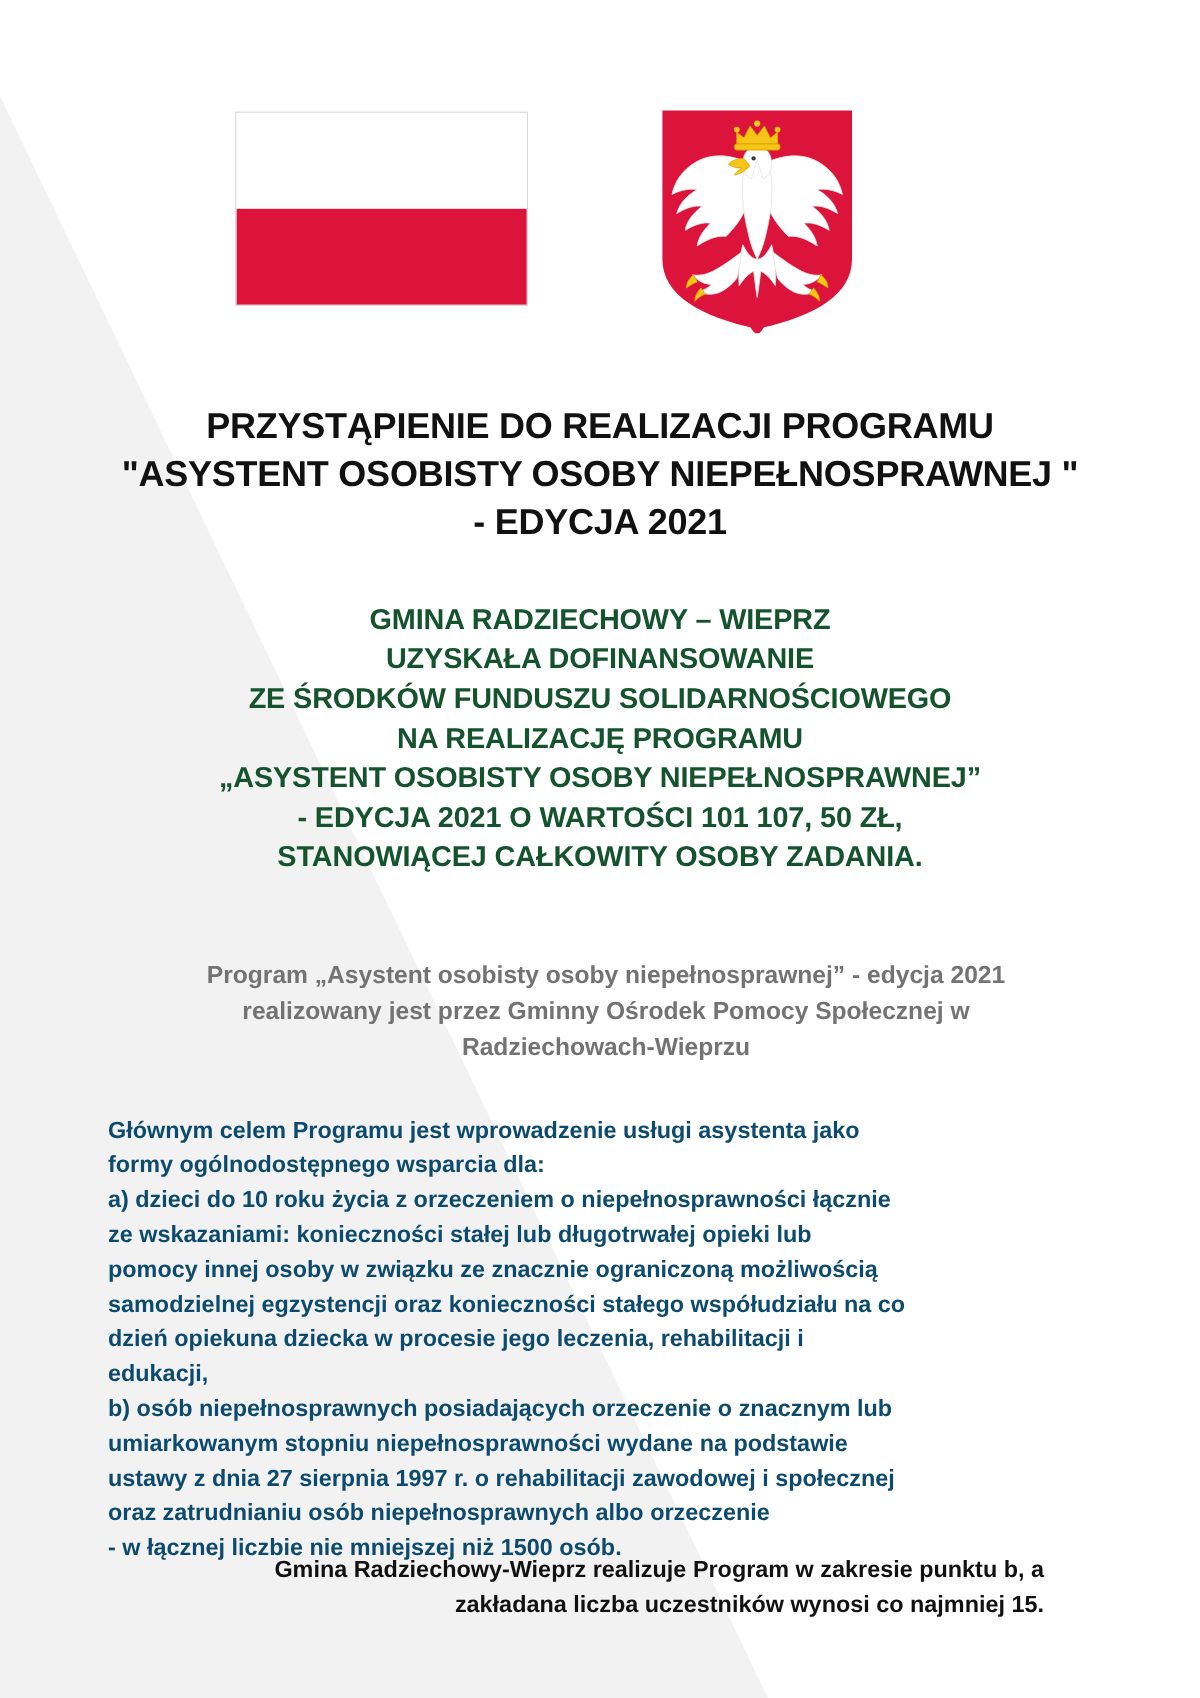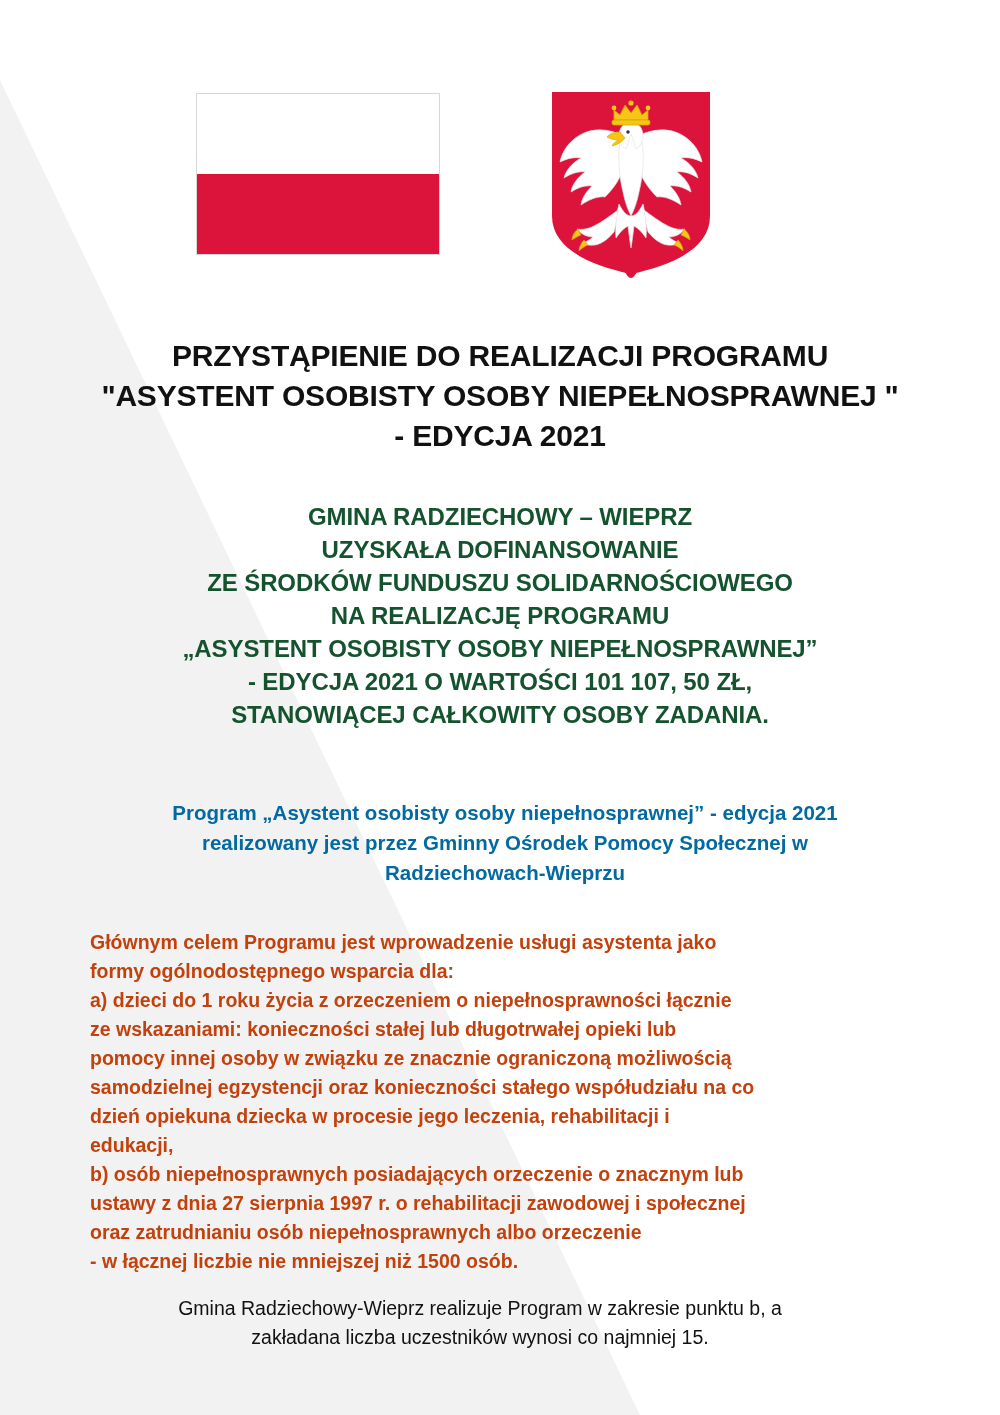--- a/index.html
+++ b/index.html
@@ -114,44 +114,44 @@
 
   .realizer-block {
     position: absolute;
     top: 798px;
     left: 80px;
     width: 850px;
     text-align: center;
     font-weight: bold;
     font-size: 20.5px;
     line-height: 30px;
-    color: #0369a1;
+    color: #737373;
   }
   .realizer-block .rline { display: block; }
 
   .body-block {
     position: absolute;
     top: 928px;
     left: 90px;
     width: 760px;
     text-align: left;
     font-weight: bold;
     font-size: 19.5px;
     line-height: 29px;
-    color: #c2410c;
+    color: #0c4a6e;
   }
   .body-block .bline { display: block; min-height: 29px; }
 
   .final-block {
     position: absolute;
     top: 1294px;
     left: 90px;
     width: 780px;
-    text-align: center;
-    font-weight: normal;
+    text-align: right;
+    font-weight: bold;
     font-size: 19.5px;
     line-height: 29px;
     color: #111111;
   }
   .final-block .fline { display: block; }
 </style>
 </head>
 <body>
 
 <div id="poster">
@@ -255,27 +255,28 @@
 
     <div class="realizer-block">
       <span class="rline">Program „Asystent osobisty osoby niepełnosprawnej” - edycja 2021</span>
       <span class="rline">realizowany jest przez Gminny Ośrodek Pomocy Społecznej w</span>
       <span class="rline">Radziechowach-Wieprzu</span>
     </div>
 
     <div class="body-block">
       <span class="bline">Głównym celem Programu jest wprowadzenie usługi asystenta jako</span>
       <span class="bline">formy ogólnodostępnego wsparcia dla:</span>
-      <span class="bline">a) dzieci do 1 roku życia z orzeczeniem o niepełnosprawności łącznie</span>
+      <span class="bline">a) dzieci do 10 roku życia z orzeczeniem o niepełnosprawności łącznie</span>
       <span class="bline">ze wskazaniami: konieczności stałej lub długotrwałej opieki lub</span>
       <span class="bline">pomocy innej osoby w związku ze znacznie ograniczoną możliwością</span>
       <span class="bline">samodzielnej egzystencji oraz konieczności stałego współudziału na co</span>
       <span class="bline">dzień opiekuna dziecka w procesie jego leczenia, rehabilitacji i</span>
       <span class="bline">edukacji,</span>
       <span class="bline">b) osób niepełnosprawnych posiadających orzeczenie o znacznym lub</span>
+      <span class="bline">umiarkowanym stopniu niepełnosprawności wydane na podstawie</span>
       <span class="bline">ustawy z dnia 27 sierpnia 1997 r. o rehabilitacji zawodowej i społecznej</span>
       <span class="bline">oraz zatrudnianiu osób niepełnosprawnych albo orzeczenie</span>
       <span class="bline">- w łącznej liczbie nie mniejszej niż 1500 osób.</span>
     </div>
 
     <div class="final-block">
       <span class="fline">Gmina Radziechowy-Wieprz realizuje Program w zakresie punktu b, a</span>
       <span class="fline">zakładana liczba uczestników wynosi co najmniej 15.</span>
     </div>
 

